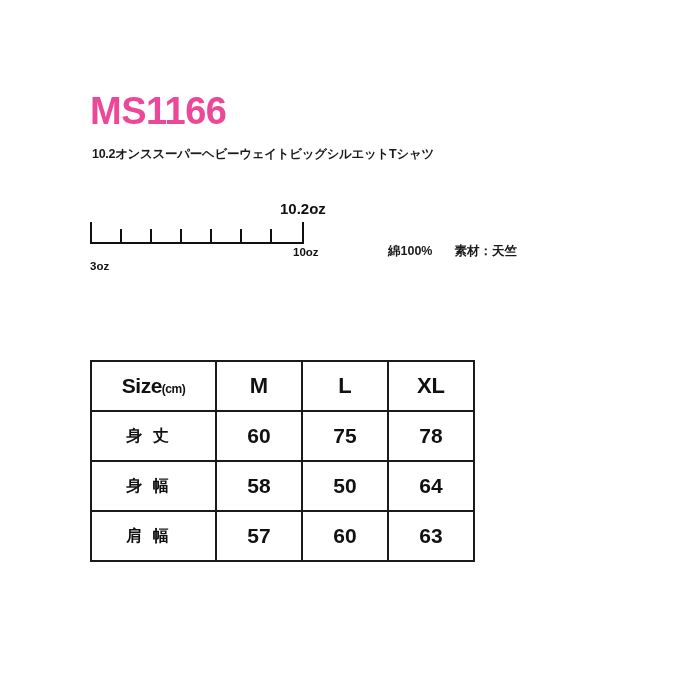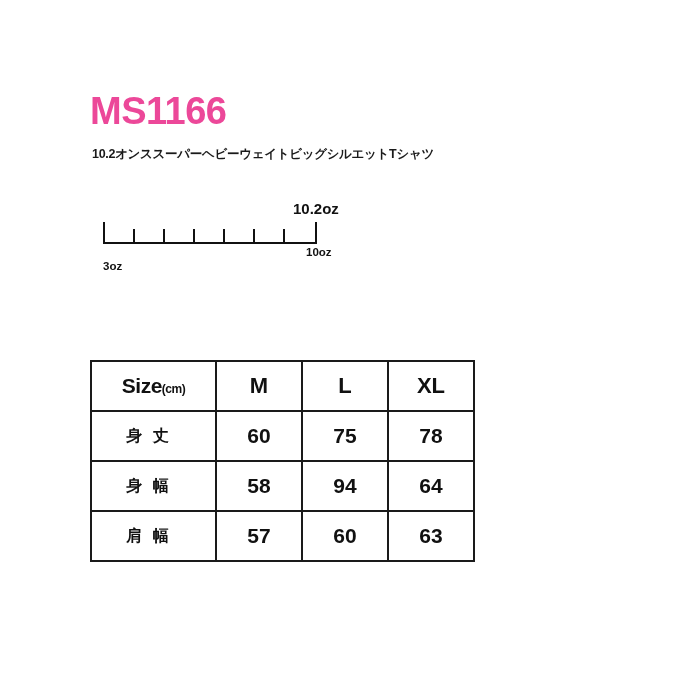--- a/index.html
+++ b/index.html
@@ -45,21 +45,20 @@
     white-space: nowrap;
   }
 
   
   .scale {
     position: absolute;
     left: 90px;
     top: 200px;
     width: 250px;
     height: 60px;
-    margin-left: 13px;
   }
   .scale-callout {
     position: absolute;
     left: 190px;
     top: 0px;
     font-size: 15px;
     font-weight: bold;
     color: #111;
     white-space: nowrap;
   }
@@ -172,20 +171,23 @@
     <div class="tick" style="left:60px;"></div>
     <div class="tick" style="left:90px;"></div>
     <div class="tick" style="left:120px;"></div>
     <div class="tick" style="left:150px;"></div>
     <div class="tick" style="left:180px;"></div>
     <div class="tick major" style="left:212px;"></div>
     <div class="scale-min">3oz</div>
     <div class="scale-max">10oz</div>
   </div>
 
+  <div class="material">
+    <span>綿100%</span><span class="gap"></span><span>素材：天竺</span>
+  </div>
 
   <table class="size-table">
     <colgroup>
       <col class="label-col">
       <col class="val-col">
       <col class="val-col">
       <col class="val-col">
     </colgroup>
     <thead>
       <tr>
@@ -198,21 +200,21 @@
     <tbody>
       <tr>
         <td class="row-label">身 丈</td>
         <td class="cell-val">60</td>
         <td class="cell-val">75</td>
         <td class="cell-val">78</td>
       </tr>
       <tr>
         <td class="row-label">身 幅</td>
         <td class="cell-val">58</td>
-        <td class="cell-val">94</td>
+        <td class="cell-val">50</td>
         <td class="cell-val">64</td>
       </tr>
       <tr>
         <td class="row-label">肩 幅</td>
         <td class="cell-val">57</td>
         <td class="cell-val">60</td>
         <td class="cell-val">63</td>
       </tr>
     </tbody>
   </table>

